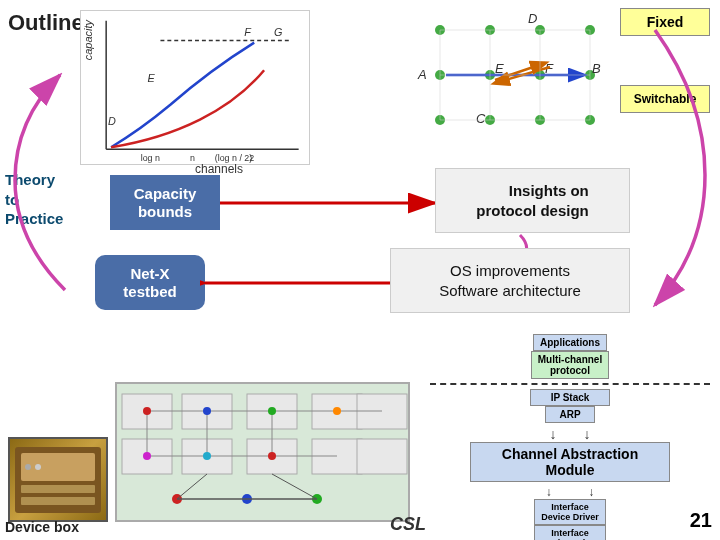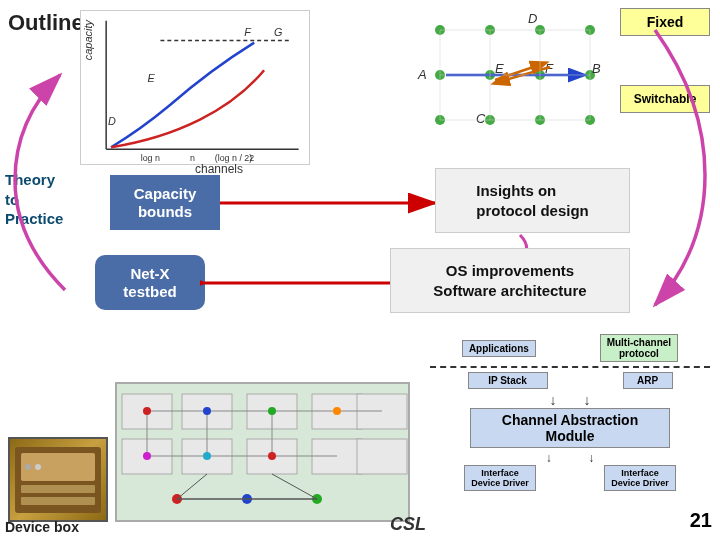--- a/index.html
+++ b/index.html
@@ -90,21 +90,21 @@
       left: 435px;
       width: 195px;
       height: 65px;
       background: #f0f0f0;
       border: 1px solid #ccc;
       display: flex;
       align-items: center;
       justify-content: center;
       font-size: 15px;
       font-weight: bold;
-      text-align: left;
+      text-align: right;
       line-height: 1.3;
       color: #111;
     }
 
     
     .grid-area {
       position: absolute;
       top: 5px;
       left: 400px;
       width: 230px;
@@ -172,21 +172,21 @@
       top: 248px;
       left: 390px;
       width: 240px;
       height: 65px;
       background: #f0f0f0;
       border: 1px solid #ccc;
       display: flex;
       align-items: center;
       justify-content: center;
       font-size: 15px;
-      font-weight: bold;
+      font-weight: normal;
       text-align: center;
       line-height: 1.3;
       color: #111;
     }
 
     
     .linux-box {
       position: absolute;
       bottom: 18px;
       left: 8px;
@@ -228,20 +228,21 @@
       width: 280px;
       height: 195px;
       background: #fff;
     }
 
     .proto-row {
       display: flex;
       justify-content: space-around;
       align-items: center;
       margin-bottom: 3px;
+      flex-direction: column;
     }
 
     .proto-box {
       background: #c8d8f0;
       border: 1px solid #888;
       padding: 2px 6px;
       font-size: 10px;
       text-align: center;
       font-weight: bold;
       min-width: 70px;

